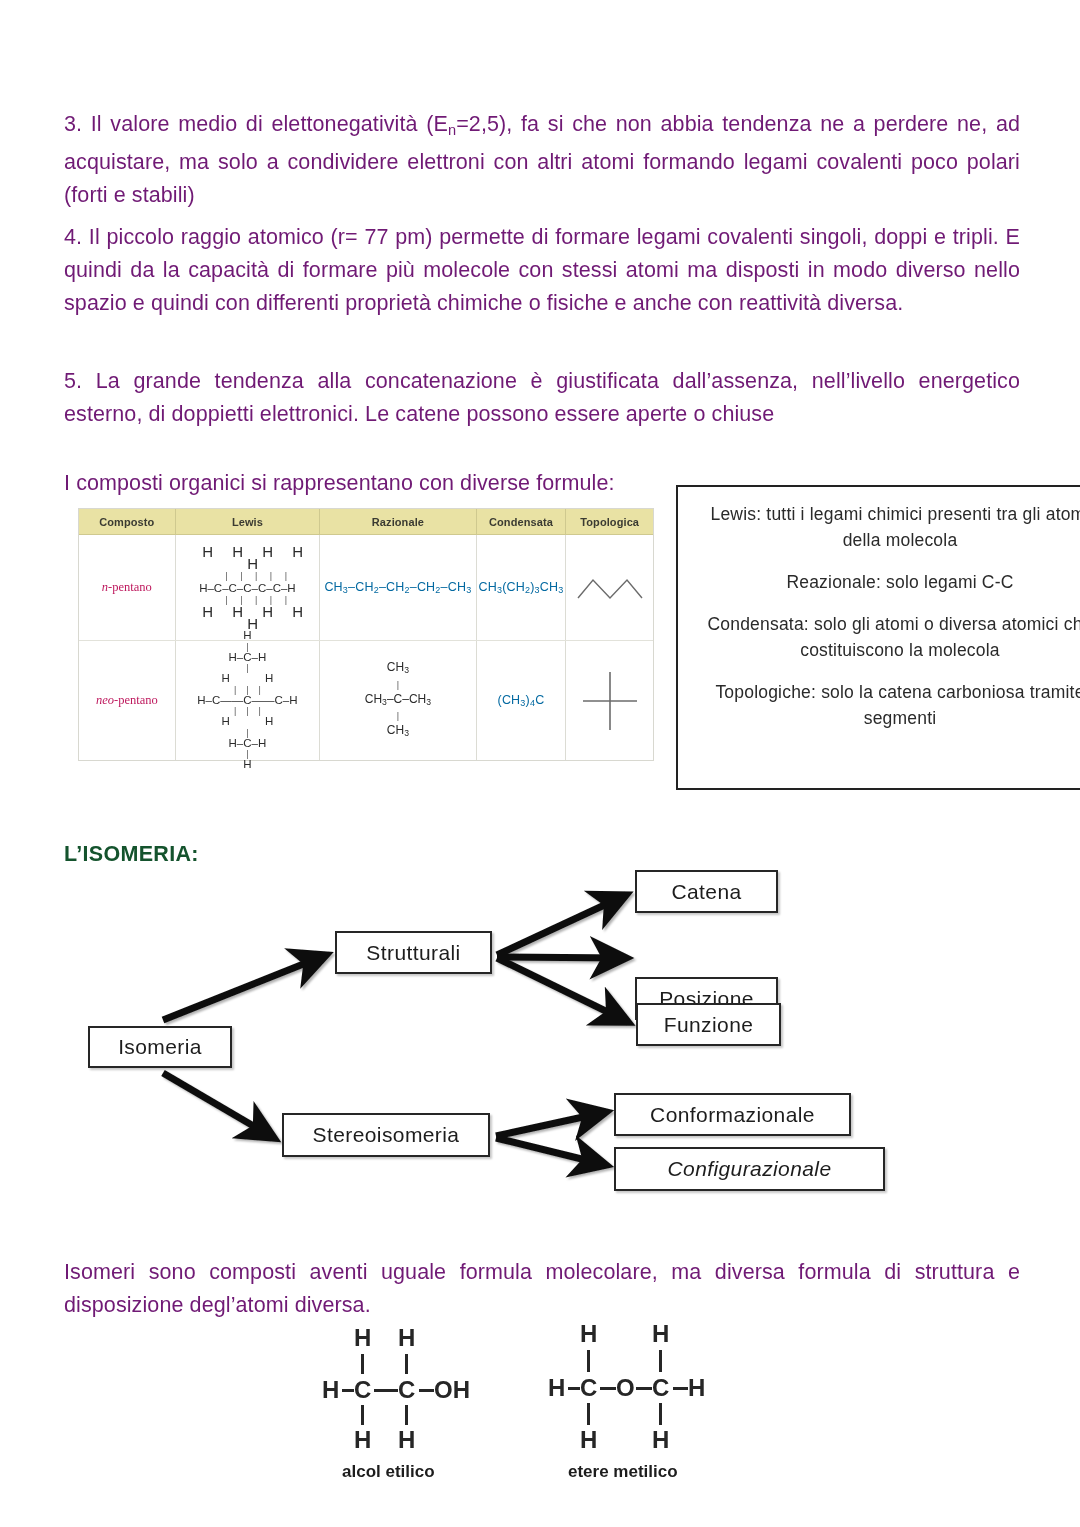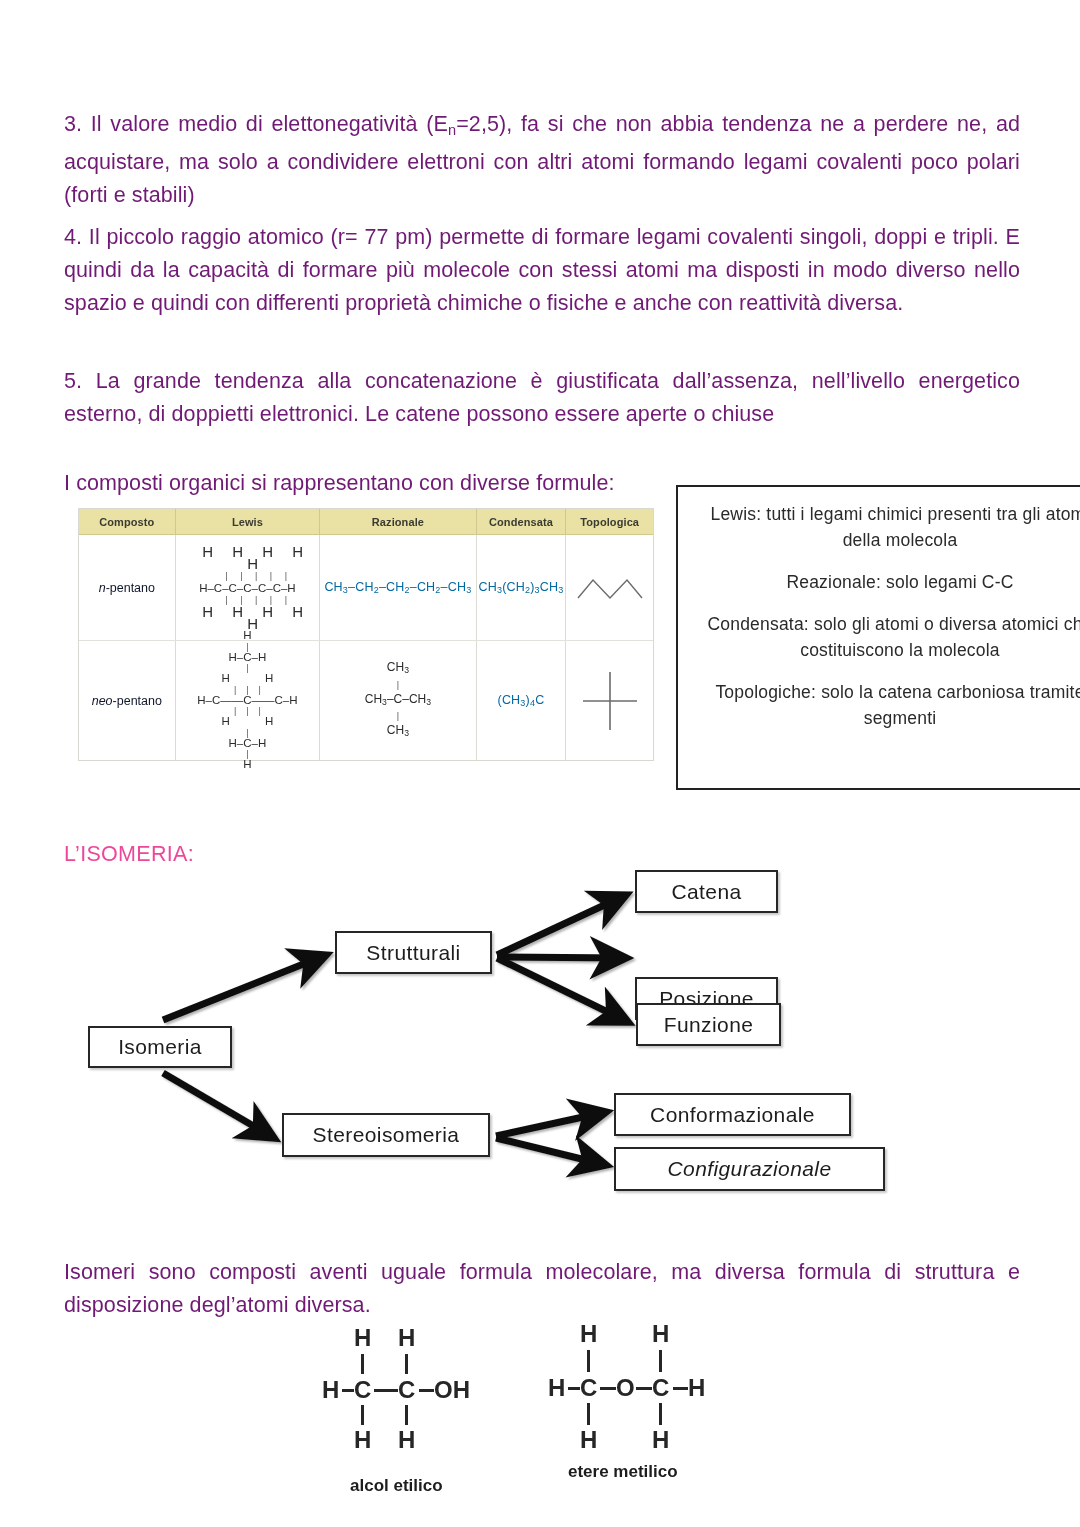--- a/index.html
+++ b/index.html
@@ -94,21 +94,22 @@
   .c2 { width: 145px; }
   .c3 { width: 157px; }
   .c4 { width: 90px; }
   .c5 { width: 87px; }
 
   .row-a { height: 106px; }
   .row-b { height: 119px; }
 
   .compname {
     font-size: 12.5px;
-    color: #0f172a;
+    color: #be185d;
+    font-family: Liberation Serif, serif;
   }
   .compname i { font-style: italic; }
 
   .chem {
     font-size: 12.5px;
     color: #0369a1;
     letter-spacing: .2px;
     white-space: nowrap;
   }
   .chem sub { font-size: .72em; vertical-align: -.2em; }
@@ -166,22 +167,23 @@
     letter-spacing: .2px;
   }
   .legend-item:last-child { margin-bottom: 0; }
 
   
   #isomeria-title {
     position: absolute;
     left: 64px;
     top: 842px;
     font-size: 21.5px;
-    color: #ec4899;
+    color: #14532d;
     letter-spacing: .3px;
+    font-weight: bold;
   }
 
   
   .diagram {
     position: absolute;
     left: 0; top: 0;
     width: 1080px;
     height: 1527px;
     pointer-events: none;
   }
@@ -404,21 +406,21 @@
       <div class="mol-bond-h" style="left:20px; top:63px; width:12px;"></div>
       <div class="mol-bond-h" style="left:52px; top:63px; width:24px;"></div>
       <div class="mol-bond-h" style="left:97px; top:63px; width:15px;"></div>
 
       <div class="mol-bond-v" style="left:39px; top:79px; height:20px;"></div>
       <div class="mol-bond-v" style="left:83px; top:79px; height:20px;"></div>
 
       <span class="mol-atom" style="left:32px; top:102px;">H</span>
       <span class="mol-atom" style="left:76px; top:102px;">H</span>
 
-      <span class="mol-label" style="left:28px; top:136px;margin-top:14px;">alcol etilico</span>
+      <span class="mol-label" style="left:20px; top:136px;">alcol etilico</span>
     </div>
   </div>
 
   <div class="molecule" style="left:548px; top:1322px; width:220px; height:155px;">
     <div class="mol-grid" style="width:220px;height:155px;">
 
       <span class="mol-atom" style="left:32px;  top:0px;">H</span>
       <span class="mol-atom" style="left:104px; top:0px;">H</span>
 
       <div class="mol-bond-v" style="left:39px;  top:28px; height:22px;"></div>

